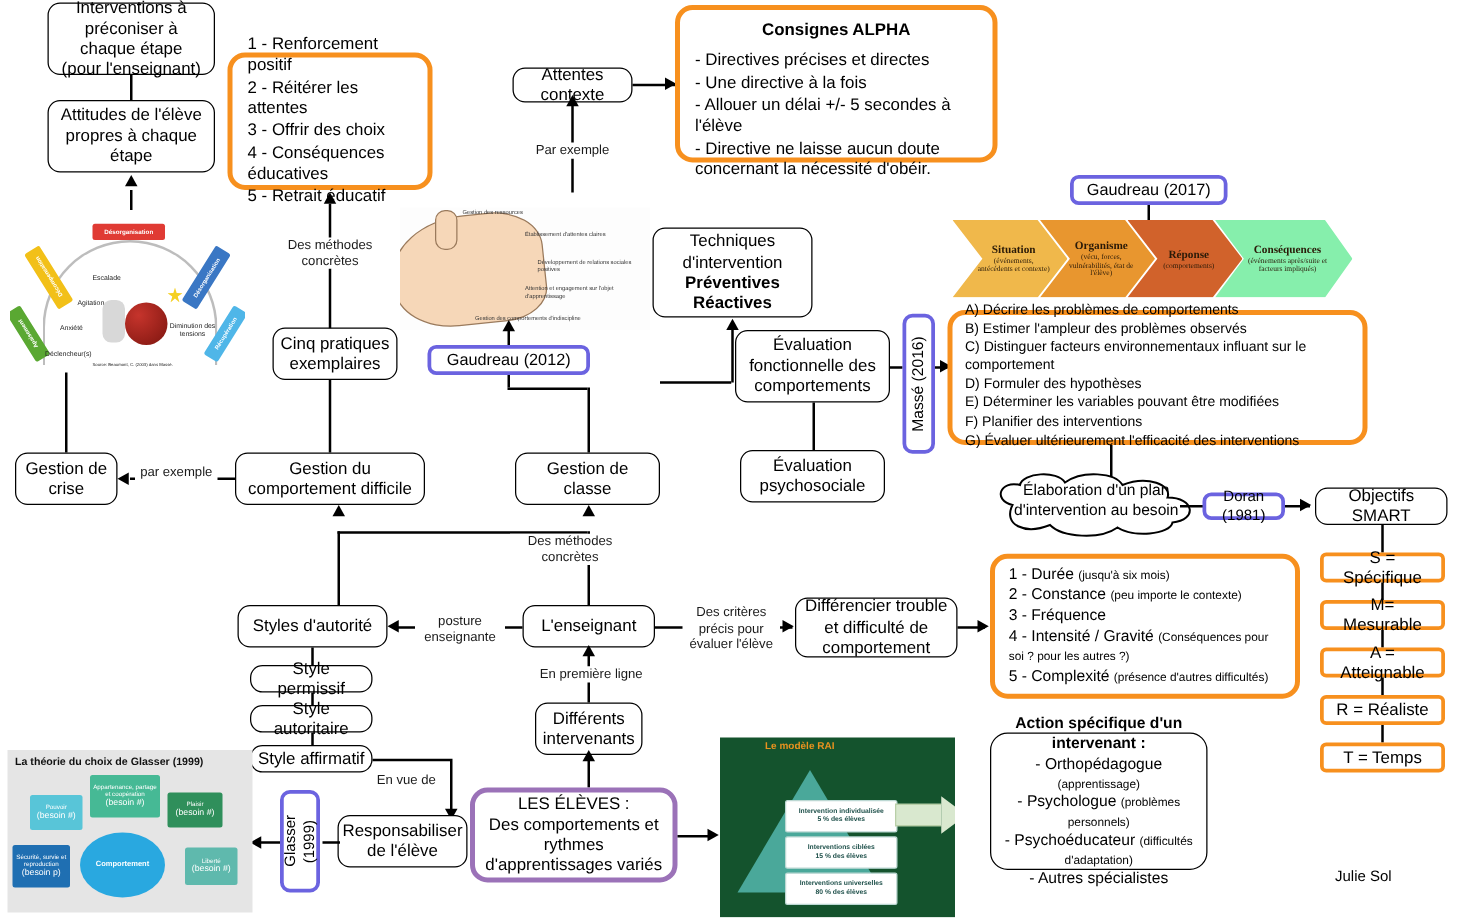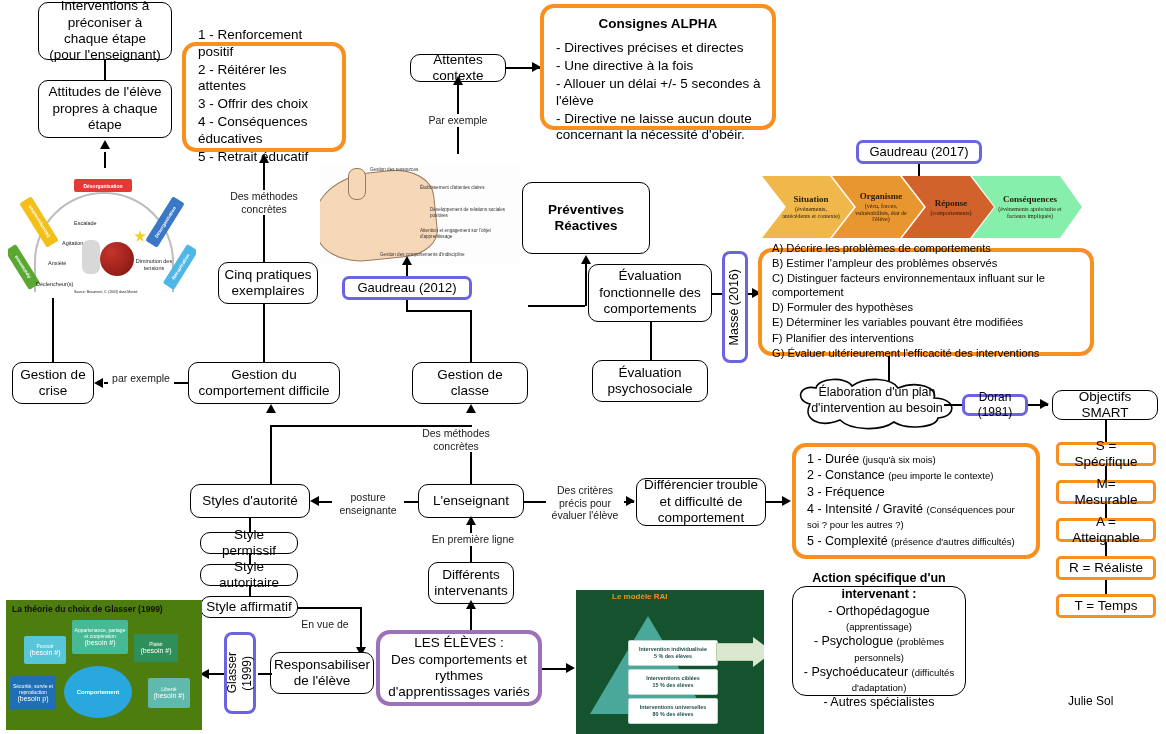--- a/index.html
+++ b/index.html
@@ -50,21 +50,21 @@
   .rai-tri{position:absolute;width:0;height:0;border-left:58px solid transparent;
            border-right:58px solid transparent;border-bottom:98px solid #4aa89a;}
   .rai-band{position:absolute;background:#fff;border:1px solid #bcd8d3;border-radius:2px;
             text-align:center;font-size:5.4px;color:#1d4f49;font-weight:bold;line-height:1.35;
             display:flex;flex-direction:column;align-items:center;justify-content:center;}
   .rai-arrow{position:absolute;display:flex;align-items:center;}
   .rai-arrow .shaft{width:36px;height:16px;background:#d9e8cf;border:1px solid #b9cfa8;border-right:none;}
   .rai-arrow .head{width:0;height:0;border-top:15px solid transparent;border-bottom:15px solid transparent;
                    border-left:20px solid #d9e8cf;}
   
-  #glasser{background:#4d7c0f;}
+  #glasser{background:#e5e5e5;}
   .gl-title{position:absolute;font-size:8.5px;font-weight:bold;color:#111;}
   .gl-box{position:absolute;border-radius:2px;color:#fff;font-size:5px;text-align:center;
           display:flex;flex-direction:column;align-items:center;justify-content:center;line-height:1.2;padding:1px;box-sizing:border-box;}
   .gl-center{position:absolute;border-radius:50%;background:#29a8e0;color:#fff;font-size:6px;
              display:flex;align-items:center;justify-content:center;font-weight:bold;}
   .cloud{position:absolute;}
   .cloud .cl-txt{position:absolute;width:100%;text-align:center;font-size:12.5px;line-height:1.25;color:#000;}
   .sig{position:absolute;font-size:12px;color:#000;}
 </style>
 </head>
@@ -180,36 +180,37 @@
     <span>Attentes contexte</span>
   </div>
 
   <div class="ln v" style="left:457px;top:82px;height:72px;"></div>
   <div class="ar up" style="left:453px;top:76px;"></div>
   <div class="lbl" style="left:424px;top:114px;width:68px;background:#fff;"><span>Par exemple</span></div>
 
   <div class="ln h" style="left:506px;top:67px;width:34px;"></div>
   <div class="ar right" style="left:532px;top:62px;"></div>
 
-  <div class="node orange" style="left:540px;top:4px;width:236px;height:126px;flex-direction:column;align-items:stretch;justify-content:flex-start;padding:8px 10px;">
+  <div class="node orange" style="left:540px;top:4px;width:258px;height:126px;flex-direction:column;align-items:stretch;justify-content:flex-start;padding:8px 10px;">
     <div class="b" style="text-align:center;font-size:13.5px;margin-bottom:8px;">Consignes ALPHA</div>
     <ul class="lst" style="text-align:left;">
       <li>- Directives précises et directes</li>
       <li>- Une directive à la fois</li>
       <li>- Allouer un délai +/- 5 secondes à l'élève</li>
       <li>- Directive ne laisse aucun doute concernant la nécessité d'obéir.</li>
     </ul>
   </div>
 
   <div class="node" style="left:412px;top:362px;width:116px;height:42px;">
     <span>Gestion de classe</span>
   </div>
   <div class="ar up" style="left:466px;top:404px;"></div>
 
   <div class="node" style="left:522px;top:182px;width:128px;height:72px;flex-direction:column;">
+    <span>Techniques d'intervention</span>
     <span class="b">Préventives</span>
     <span class="b">Réactives</span>
   </div>
 
   <div class="ln h" style="left:528px;top:305px;width:57px;"></div>
   <div class="ln v" style="left:585px;top:264px;height:42px;"></div>
   <div class="ar up" style="left:581px;top:255px;"></div>
 
   <div class="node" style="left:588px;top:264px;width:124px;height:58px;">
     <span>Évaluation fonctionnelle des comportements</span>

